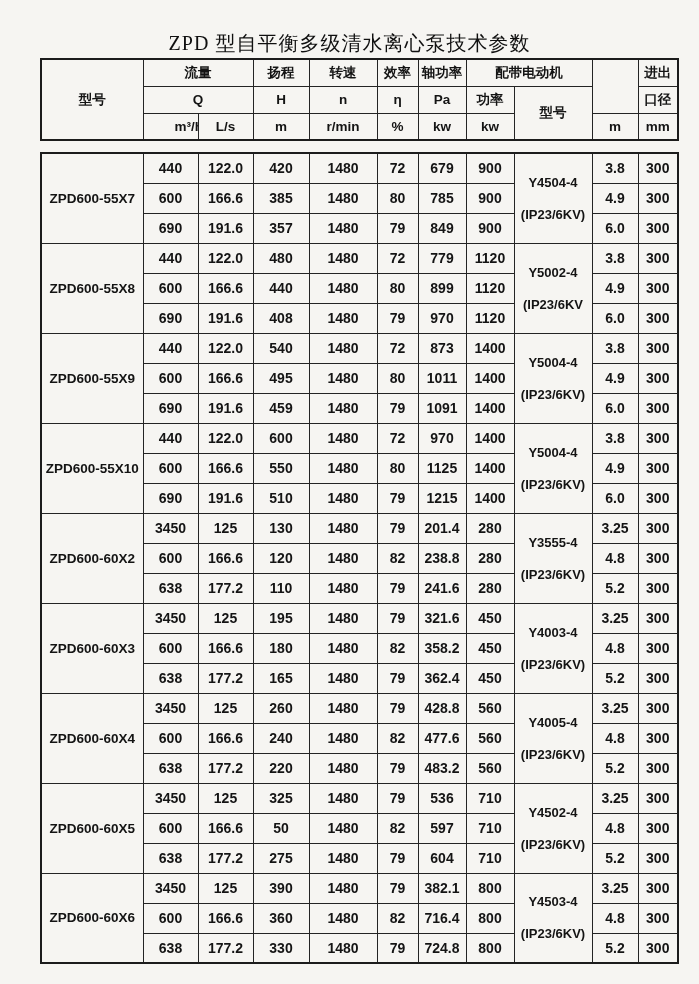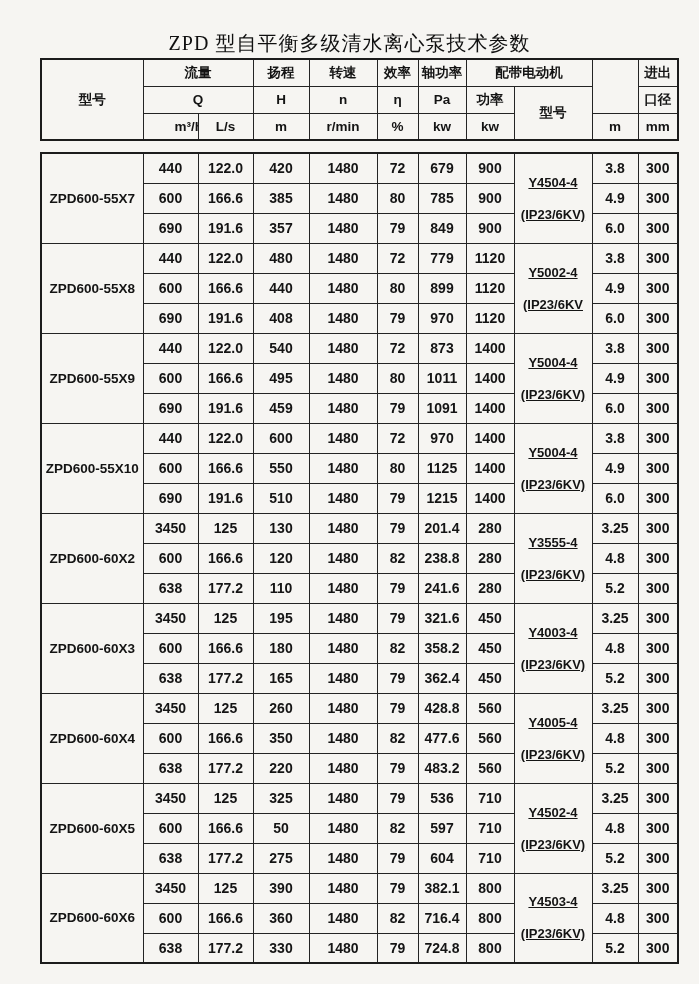--- a/index.html
+++ b/index.html
@@ -43,21 +43,21 @@
   }
   table{border:2px solid #1c1c1c;}
   #headerTable tr{height:27px;}
   #headerTable th{font-size:13.5px;margin-top:23px;}
   #bodyTable tr{height:30px;}
   .npsh-head div{line-height:1.4;padding-left:48px;}
   .model-cell{font-size:13.5px;letter-spacing:0;margin-top:40px;}
   .motor-cell{font-size:13px;}
   .motor-cell .inner{
     display:flex;flex-direction:column;justify-content:center;
-    gap:17px;height:100%;text-decoration:underline;
+    gap:17px;height:100%;
   }
   .sup-unit{font-size:13px;padding-left:31px;}
 </style>
 </head>
 <body>
 
 <div class="page">
 
   <div class="doc-title">ZPD 型自平衡多级清水离心泵技术参数</div>
 
@@ -383,21 +383,21 @@
               <div>Y4005-4</div>
               <div>(IP23/6KV)</div>
             </div>
           </td>
           <td>3.25</td>
           <td>300</td>
         </tr>
         <tr>
           <td>600</td>
           <td>166.6</td>
-          <td>350</td>
+          <td>240</td>
           <td>1480</td>
           <td>82</td>
           <td>477.6</td>
           <td>560</td>
           <td>4.8</td>
           <td>300</td>
         </tr>
         <tr>
           <td>638</td>
           <td>177.2</td>

